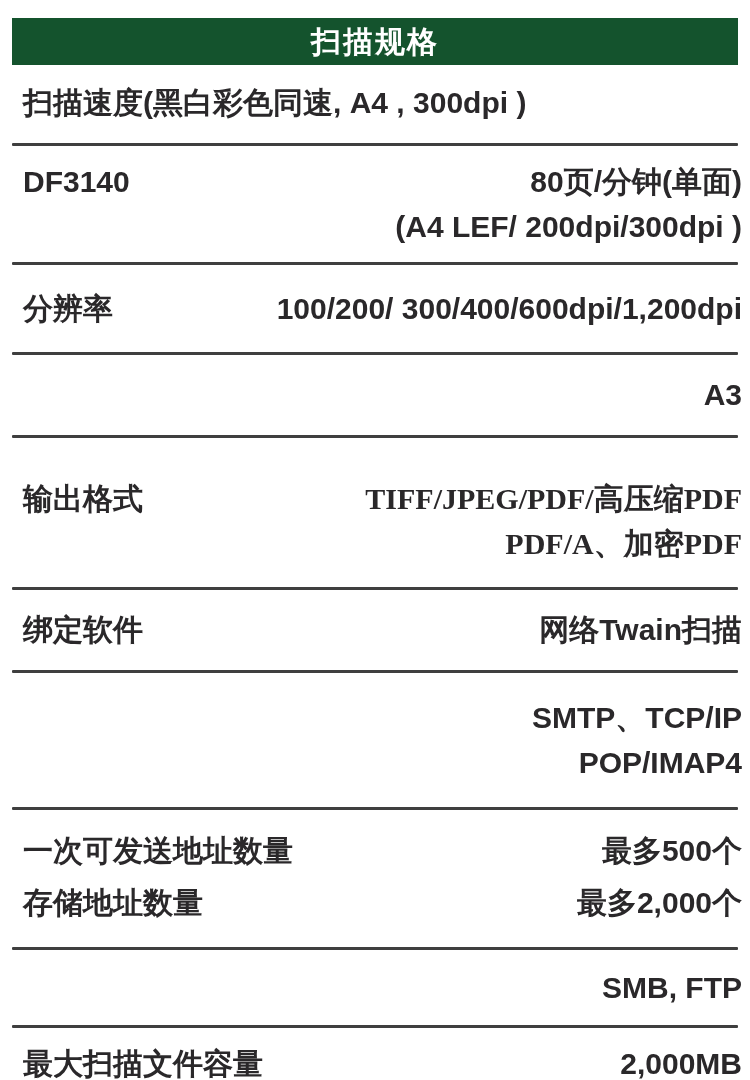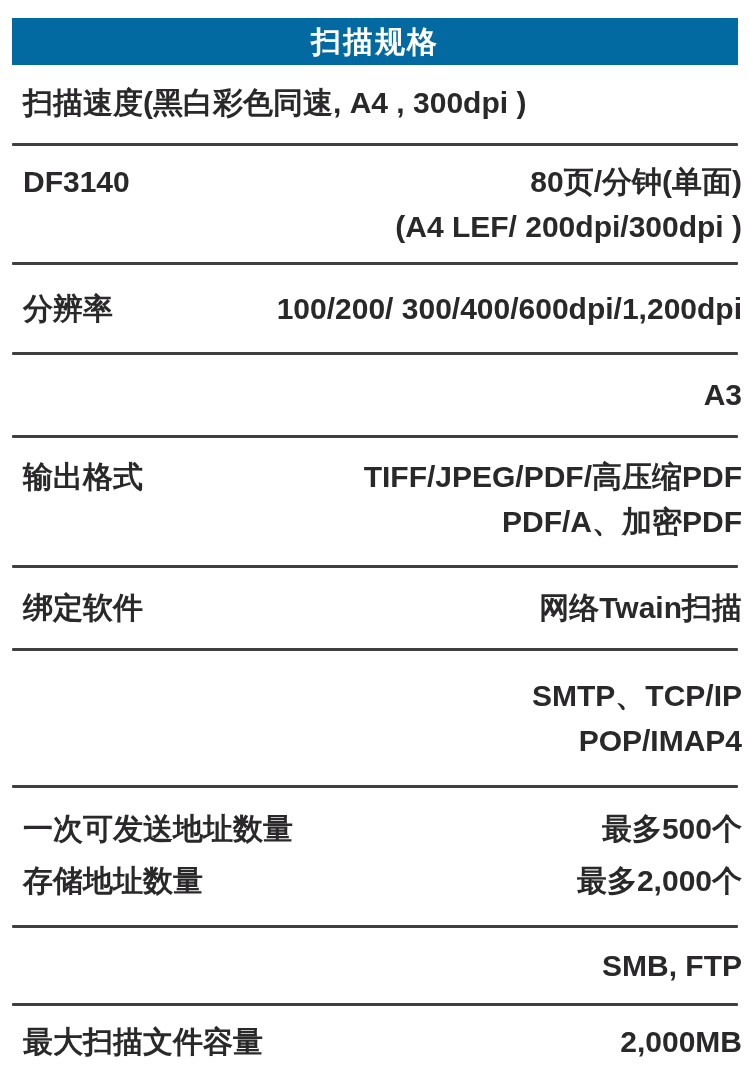--- a/index.html
+++ b/index.html
@@ -10,21 +10,21 @@
     width: 750px;
     height: 1080px;
     background: #ffffff;
     font-family: "Liberation Sans", "DejaVu Sans", sans-serif;
     color: #2a282a;
     overflow: hidden;
   }
   .header-bar {
     margin: 18px 12px 0 12px;
     height: 47px;
-    background: #0369a1;
+    background: #14532d;
     display: flex;
     align-items: center;
     justify-content: center;
   }
   .header-title {
     color: #ffffff;
     font-size: 30px;
     font-weight: 700;
     letter-spacing: 2px;
     line-height: 47px;
@@ -68,21 +68,21 @@
   .stack {
     display: flex;
     flex-direction: column;
     gap: 7px;
   }
   
   .r1  { padding: 15px 8px 18px 6px; }
   .r2  { padding: 13px 8px 13px 6px; }
   .r3  { padding: 21px 8px 21px 6px; gap: 13px; }
   .r4  { padding: 17px 8px 18px 6px; }
-  .r5  { padding: 16px 8px 21px 6px; }
+  .r5  { padding: 38px 8px 21px 6px; font-family: Liberation Serif, serif; }
   .r6  { padding: 17px 8px 18px 6px; }
   .r7  { padding: 22px 8px 22px 6px; }
   .r8  { padding: 18px 8px 22px 6px; }
   .r9  { padding: 15px 8px 15px 6px; }
   .r10 { padding: 13px 8px 15px 6px; }
 </style>
 </head>
 <body>
 
 <div class="page">

